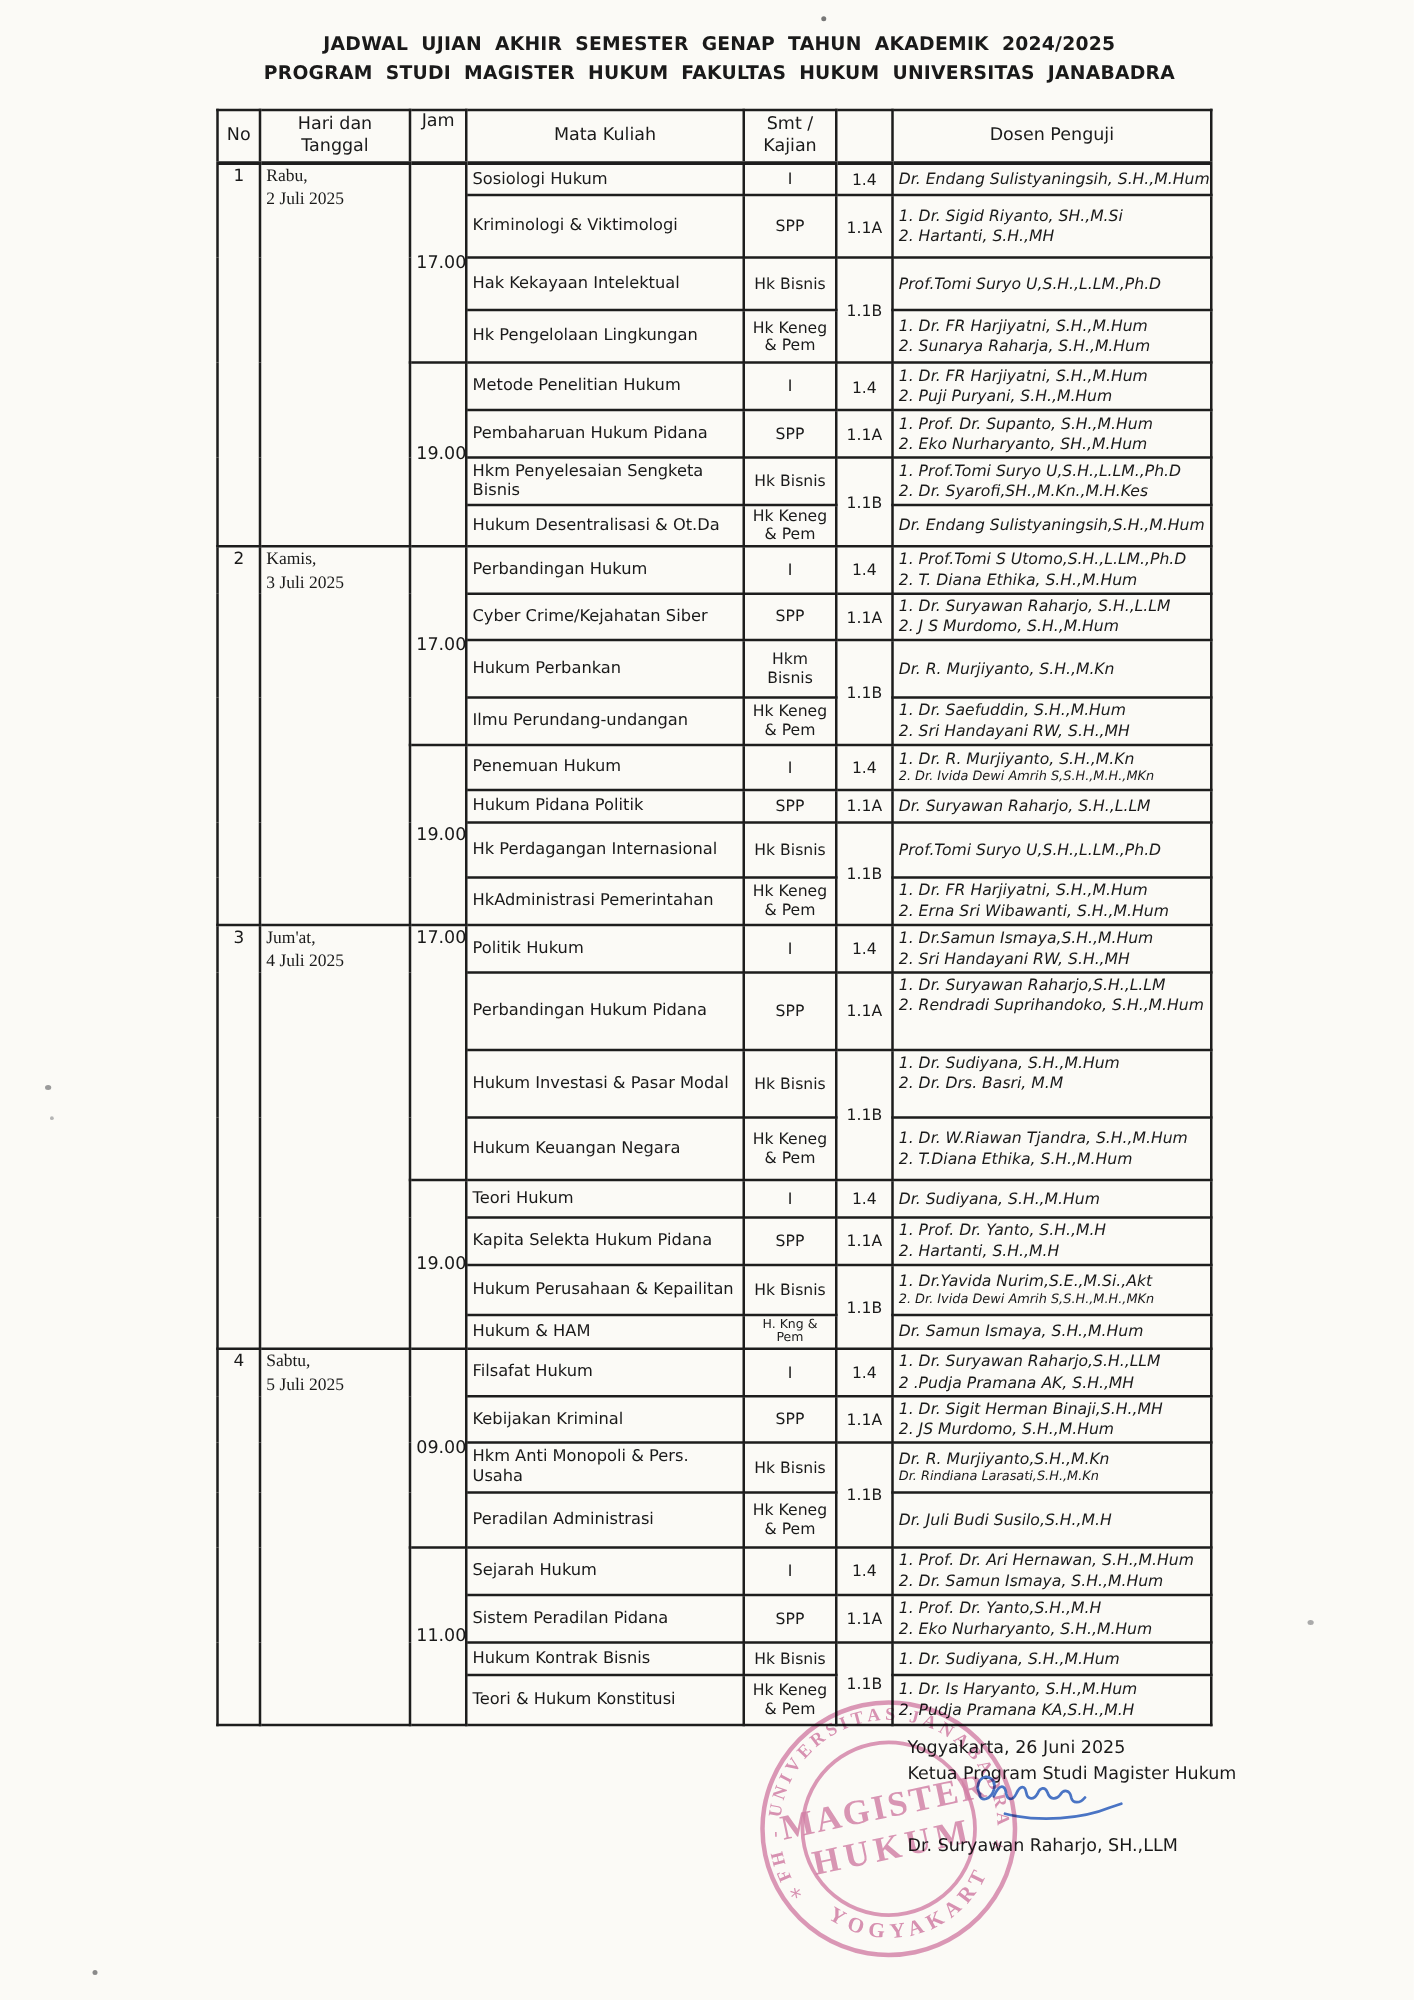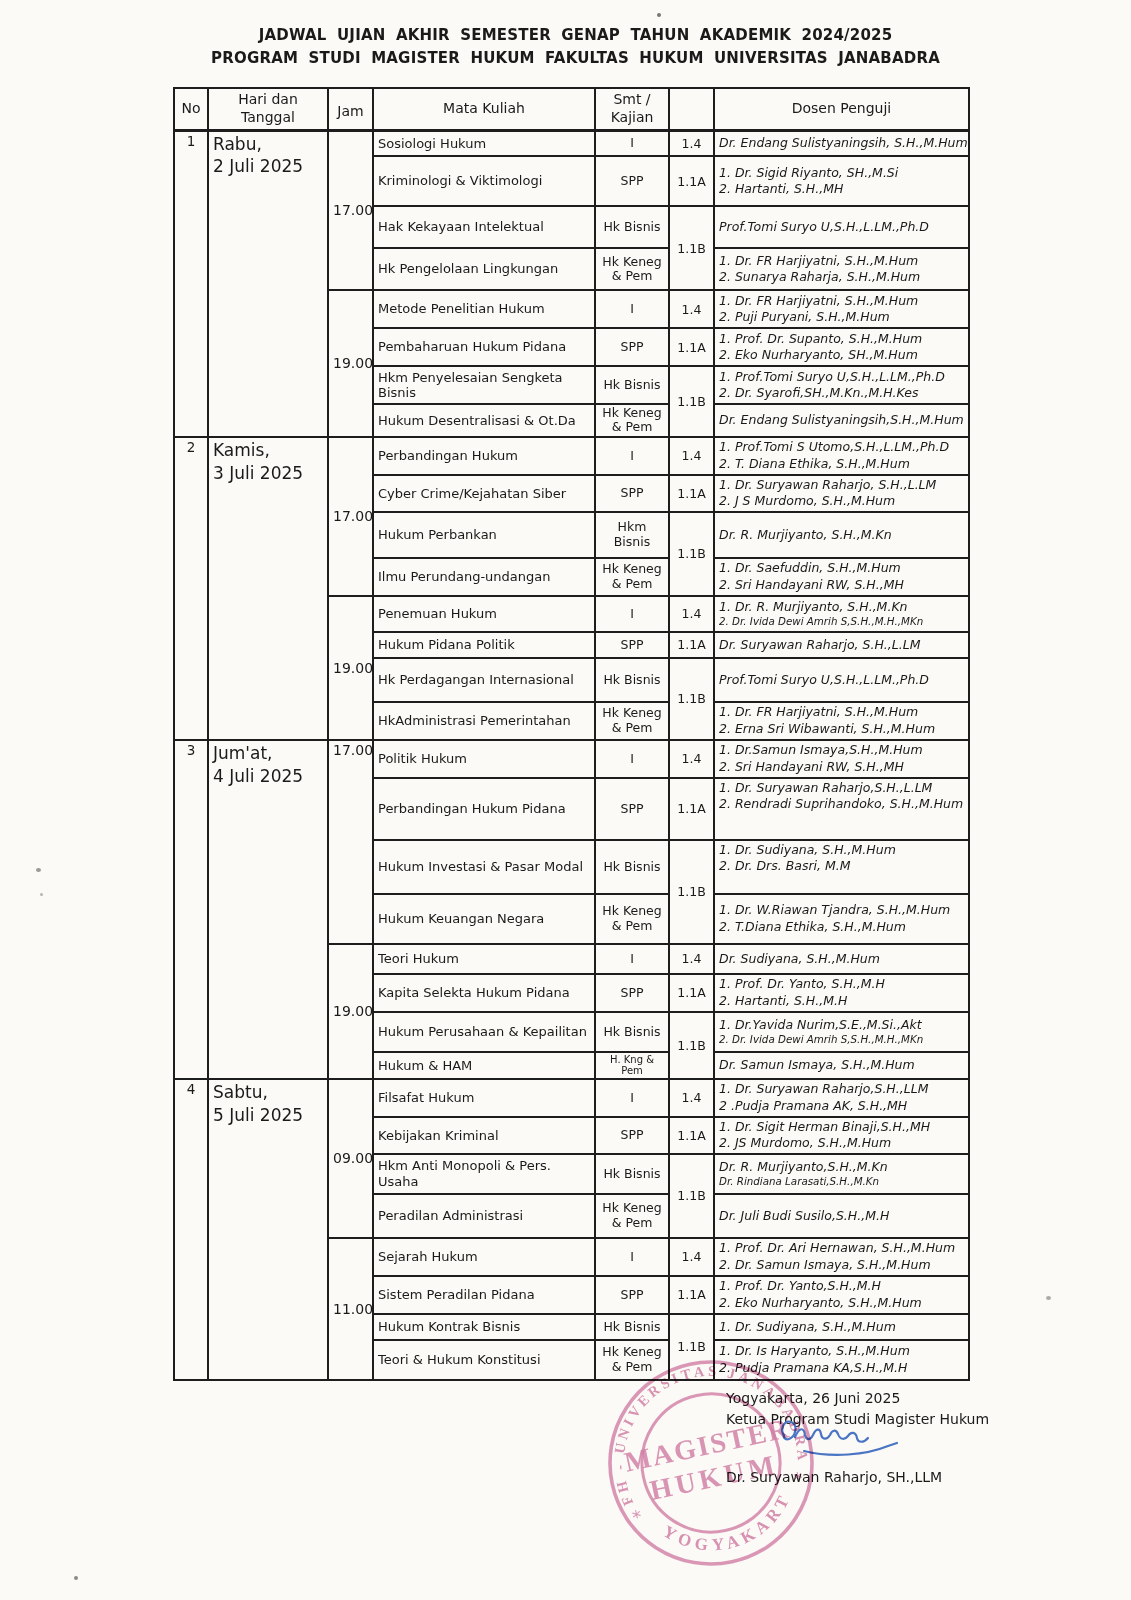--- a/index.html
+++ b/index.html
@@ -16,21 +16,21 @@
     font-size:15px; font-weight:bold; letter-spacing:0.2px; word-spacing:5px; }
   .title-block .line2 { margin-top:5px; }
 
   table#sched { position:absolute; left:173px; top:87px; width:795px;
     border-collapse:collapse; table-layout:fixed; background:transparent; }
   #sched th, #sched td { border:2px solid #1d1d1d; padding:1px 4px; overflow:hidden; }
   #sched thead th { height:42px; font-weight:normal; font-size:14px; text-align:center; line-height:1.25; border-bottom-width:3px; }
   tr.dayrow > td { border-top-width:3px; }
 
   .cno  { text-align:center; vertical-align:top; font-size:13.5px; padding-top:4px; }
-  .cday { vertical-align:top; font-size:17px; padding-top:3px; line-height:1.35; }
+  .cday { vertical-align:top; font-size:14px; padding-top:3px; line-height:1.35;font-family:Liberation Serif, serif; }
   .cjam { font-size:14px; }
   .jtop { vertical-align:top; padding-top:2px; }
   .cmk  { font-size:13px; line-height:1.18; }
   .mkind { padding-left:16px; }
   .csmt { text-align:center; font-size:12.5px; line-height:1.15; }
   .smt-sm { font-size:10px; }
   .ck   { text-align:center; font-size:12.5px; }
   .cd   { font-size:12.5px; line-height:1.32; padding-left:5px;font-style:italic; }
   .cd .ln { white-space:nowrap; }
   .cd .sm { font-size:10.3px; }
@@ -67,21 +67,21 @@
       <col style="width:45px">
       <col style="width:222px">
       <col style="width:74px">
       <col style="width:45px">
       <col style="width:255px">
   </colgroup>
   <thead>
     <tr>
       <th>No</th>
       <th>Hari dan Tanggal</th>
-      <th style="vertical-align:top;padding-top:14px">Jam</th>
+      <th style="vertical-align:top;padding-top:0">Jam</th>
       <th>Mata Kuliah</th>
       <th>
         <div>Smt /</div>
         <div>Kajian</div>
       </th>
       <th></th>
       <th>Dosen Penguji</th>
     </tr>
   </thead>
   <tbody>

